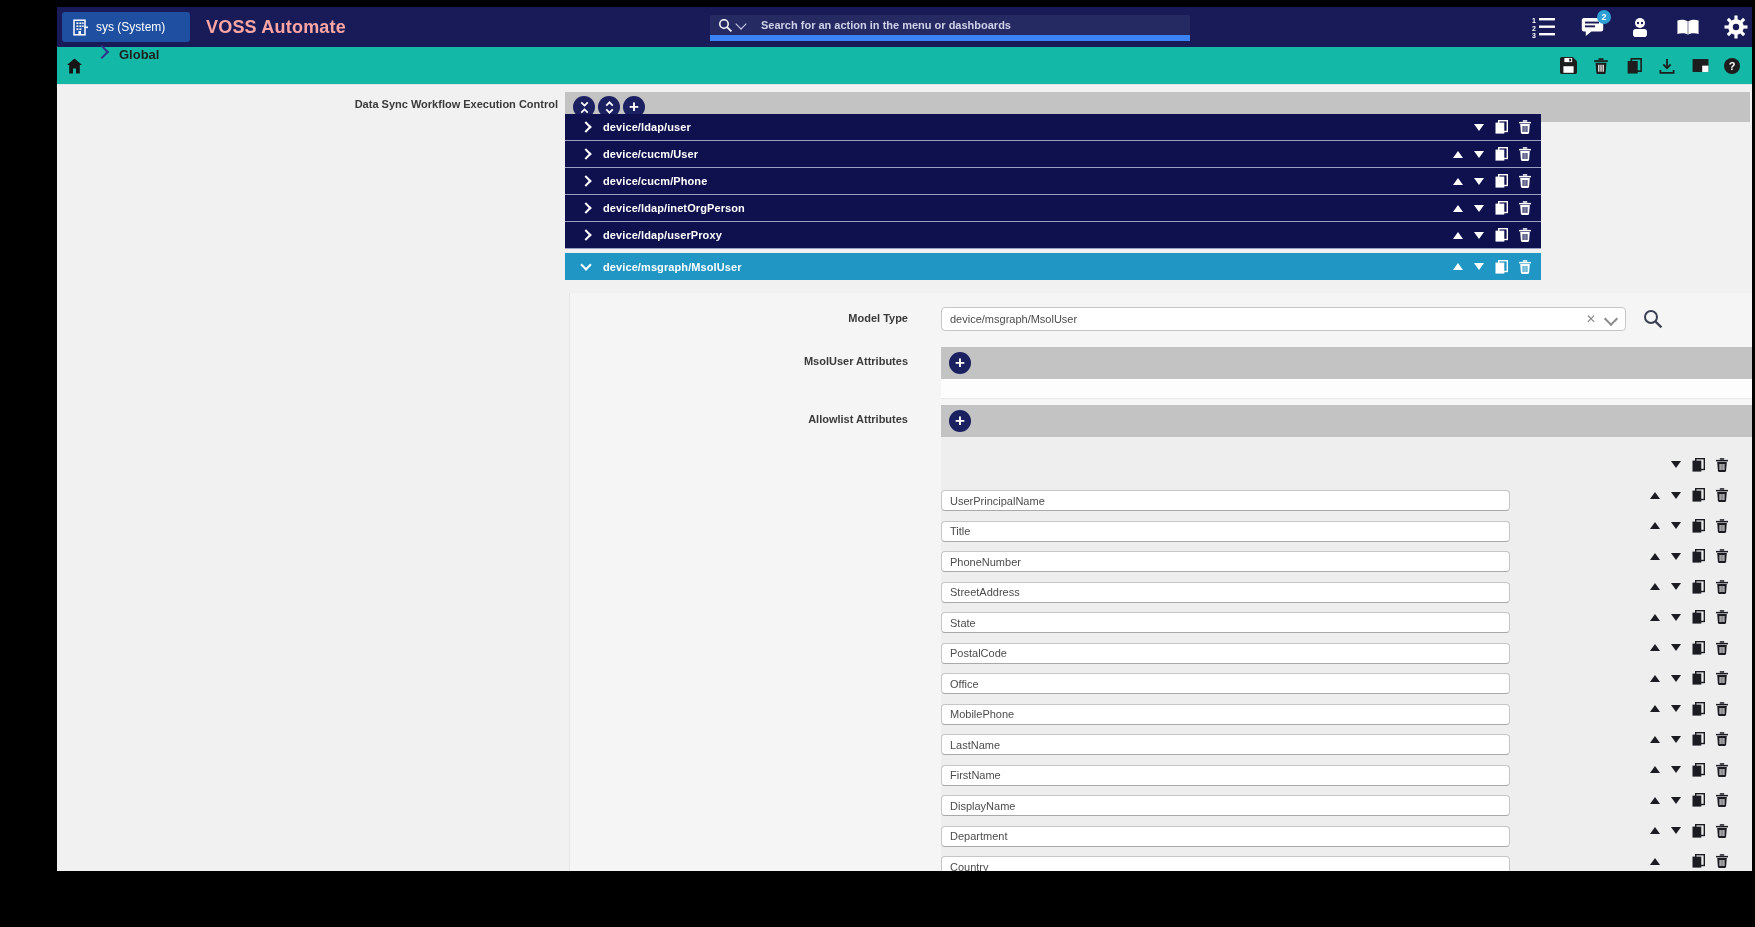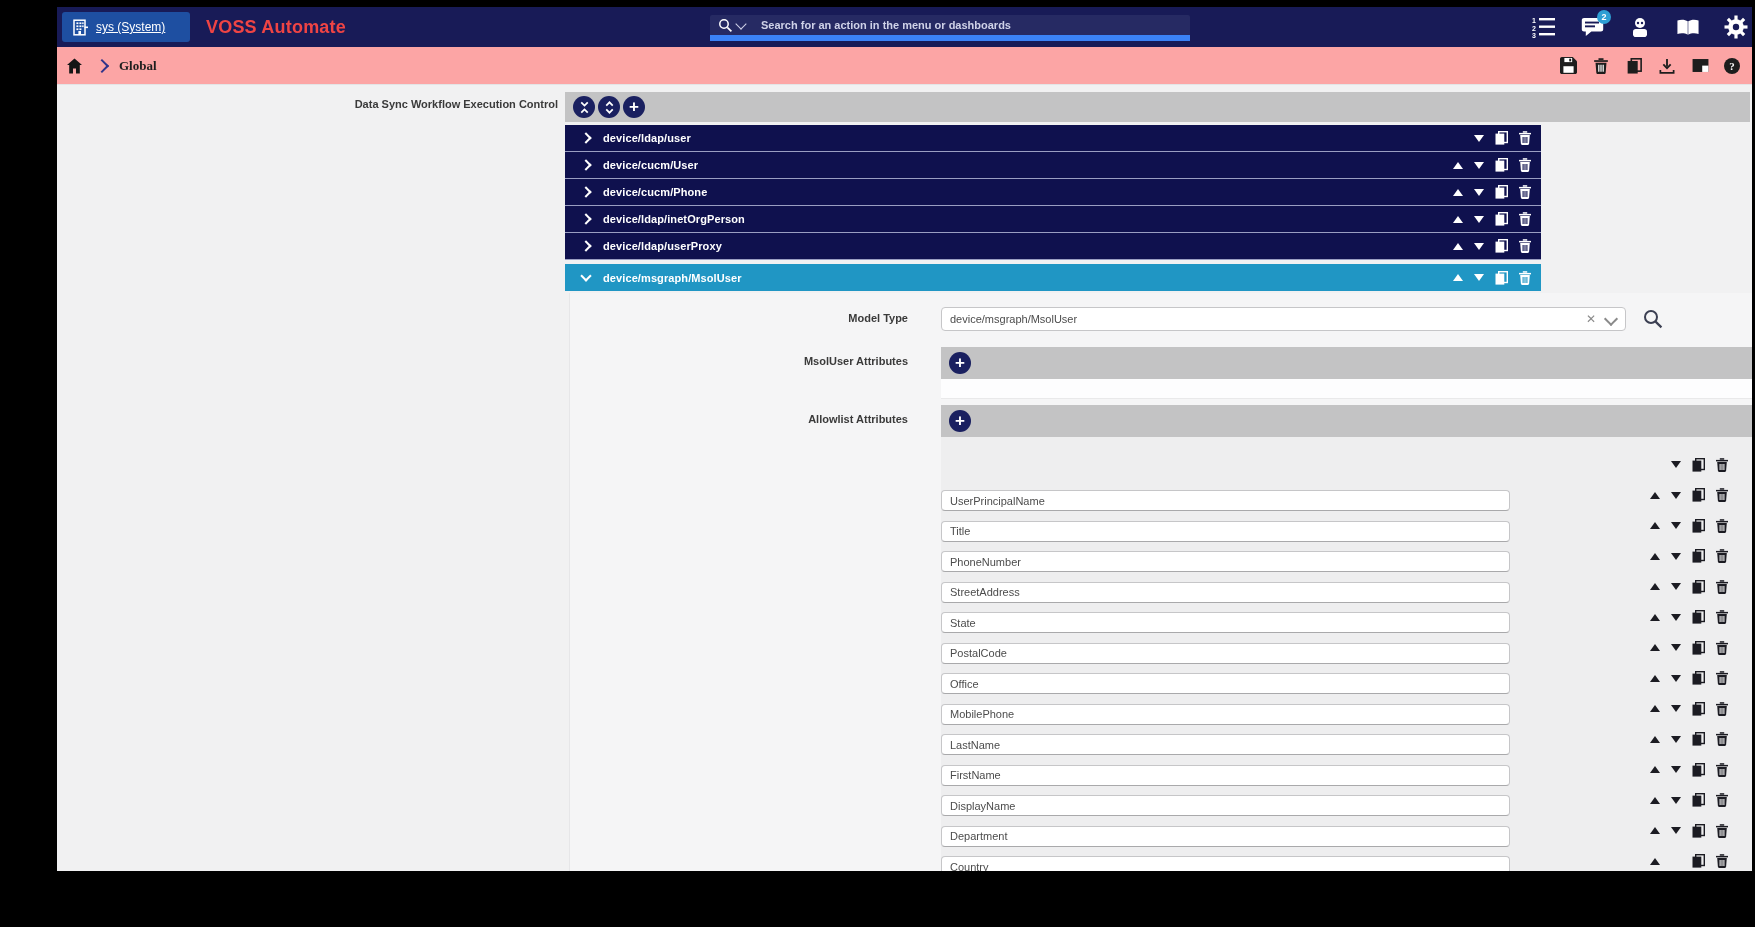--- a/index.html
+++ b/index.html
@@ -3,51 +3,51 @@
 <meta charset="utf-8">
 <style>
   html,body{margin:0;padding:0;background:#000;}
   body{width:1755px;height:927px;overflow:hidden;font-family:"Liberation Sans","DejaVu Sans",sans-serif;}
   .screen{position:relative;width:1755px;height:927px;background:#000;}
   .window{position:absolute;left:57px;top:7px;width:1695px;height:864px;background:var(--content-bg,#f1f1f2);}
 
   
   .header{position:relative;height:40px;background:var(--header-navy,#181b57);display:flex;align-items:center;padding-left:5px;box-sizing:border-box;}
   .hier-btn{height:30px;min-width:128px;background:var(--sys-blue,#1e4fa1);border-radius:3px;display:flex;align-items:center;gap:7px;padding:0 10px;box-sizing:border-box;cursor:pointer;}
-  .hier-btn span.lbl{color:#fff;font-size:12px;text-decoration:underline;}
-  .app-title{color:#ef4444;font-size:18px;font-weight:bold;margin-left:16px;letter-spacing:.2px;}
+  .hier-btn span.lbl{color:#fff;font-size:12px;}
+  .app-title{color:#fca5a5;font-size:18px;font-weight:bold;margin-left:16px;letter-spacing:.2px;}
   .search-wrap{position:absolute;left:653px;top:8px;width:480px;height:26px;background:#262a63;border-bottom:6px solid #3b82f6;display:flex;align-items:center;padding:0 8px;box-sizing:border-box;border-radius:2px 2px 0 0;}
   .search-wrap .sep-chev{margin-left:4px;}
   .search-input{flex:1;margin-left:14px;background:transparent;border:none;outline:none;color:#e8e9f4;font-size:11px;font-weight:bold;font-family:inherit;}
   .search-input::placeholder{color:#cfd2e8;opacity:1;}
   .top-icons{position:absolute;right:4px;top:0;height:40px;display:flex;align-items:center;gap:24px;}
   .top-ic{width:24px;height:24px;display:flex;align-items:center;justify-content:center;position:relative;cursor:pointer;}
   .badge{position:absolute;top:-5px;right:-7px;width:14px;height:14px;border-radius:50%;background:var(--badge-blue,#2e9fd4);color:#fff;font-size:9px;font-weight:bold;display:flex;align-items:center;justify-content:center;}
 
   
-  .crumbbar{height:38px;background:#fca5a5;display:flex;align-items:center;padding:0 12px 0 9px;box-sizing:border-box;border-bottom:1px solid #e4e4e6;font-family:Liberation Serif, serif;}
+  .crumbbar{height:38px;background:#14b8a6;display:flex;padding:0 12px 0 9px;box-sizing:border-box;border-bottom:1px solid #e4e4e6;}
   .crumb-chev{width:8px;height:8px;border-right:2px solid #31338a;border-bottom:2px solid #31338a;transform:rotate(-45deg);margin:0 12px 0 14px;}
   .crumb-current{font-size:13px;font-weight:bold;color:#1e1e1e;}
   .crumb-icons{margin-left:auto;display:flex;align-items:center;gap:15px;}
   .crumb-ic{width:18px;height:18px;display:flex;align-items:center;justify-content:center;color:#1d1d1d;cursor:pointer;}
   .help-circle{width:16px;height:16px;border-radius:50%;background:#1d1d1d;color:#fff;display:flex;align-items:center;justify-content:center;}
   .help-circle::before{content:"?";font-size:11px;font-weight:bold;}
 
   
   .content{position:relative;height:786px;overflow:hidden;}
   .section-label{position:absolute;left:0;top:13px;width:501px;text-align:right;font-size:11px;font-weight:bold;color:#3a3a3a;}
   .fieldcol{position:absolute;left:508px;top:0;width:1185px;height:786px;}
 
   .toolbar{position:absolute;left:0;top:7px;width:1185px;height:30px;background:var(--bar-gray,#c3c3c4);display:flex;align-items:center;gap:3px;padding-left:8px;box-sizing:border-box;}
   .circ-btn{width:22px;height:22px;border-radius:50%;background:var(--circle-navy,#1a2060);display:flex;flex-direction:column;align-items:center;justify-content:center;cursor:pointer;border:none;padding:0;}
   .circ-btn svg{display:block;}
   .circ-plus{color:#fff;}
   .circ-plus::before{content:"+";font-size:17px;font-weight:bold;line-height:1;margin-top:-1px;}
 
-  .device-list{position:absolute;left:0;top:40px;width:976px;}
+  .device-list{position:absolute;left:0;top:29px;width:976px;}
   .device-row{position:relative;height:27px;background:var(--row-navy,#0f114e);border-bottom:1px solid #9a9ec2;display:flex;align-items:center;padding-left:14px;box-sizing:border-box;cursor:pointer;}
   .device-row.selected{background:var(--teal,#2096c4);border-bottom:none;margin-top:4px;height:27px;}
   .chev{width:14px;display:flex;align-items:center;justify-content:center;}
   .chev::before{content:"";width:6px;height:6px;border-right:2px solid #fff;border-bottom:2px solid #fff;transform:rotate(-45deg);display:block;}
   .device-row.selected .chev::before{transform:rotate(45deg);margin-top:-3px;}
   .row-label{color:#fff;font-size:11px;font-weight:bold;margin-left:10px;letter-spacing:.1px;}
   .row-actions{position:absolute;right:10px;top:0;height:100%;display:flex;align-items:center;gap:11px;color:#fff;--icon-bg:var(--row-navy,#0f114e);}
   .device-row.selected .row-actions{--icon-bg:var(--teal,#2096c4);}
   .tri{width:0;height:0;cursor:pointer;}
   .tri-up{border-left:5px solid transparent;border-right:5px solid transparent;border-bottom:7px solid currentColor;}

